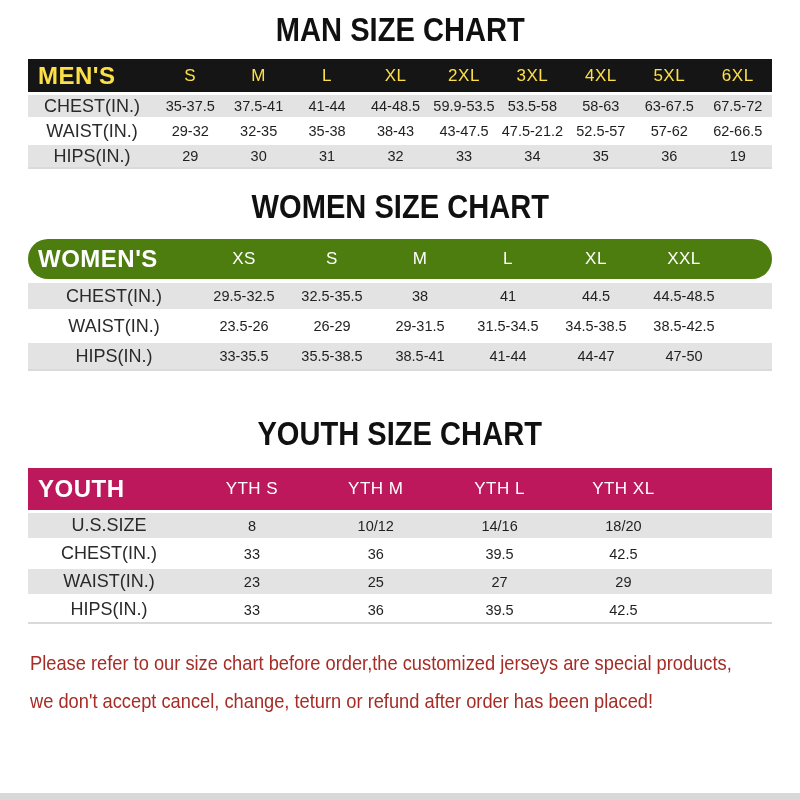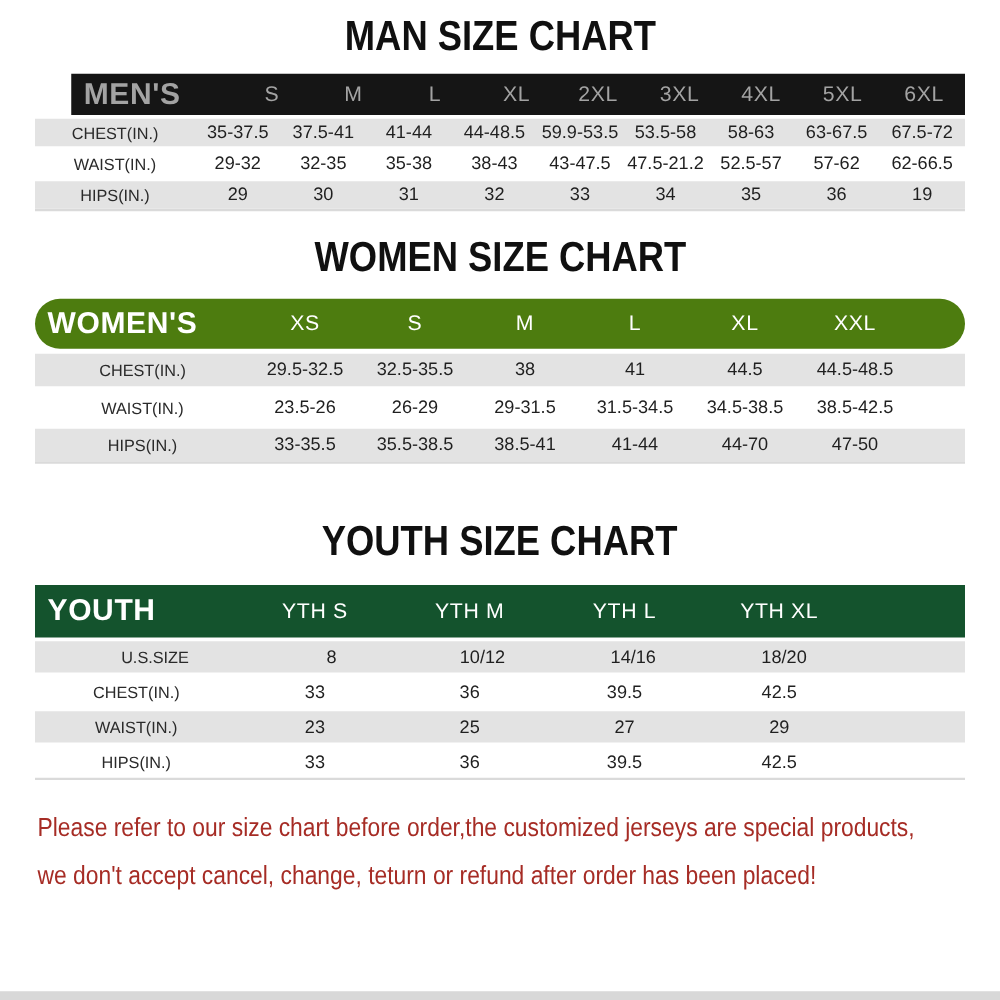--- a/index.html
+++ b/index.html
@@ -48,21 +48,21 @@
   .t0 .cell-label { width:128px; flex:none; }
   .t1 .cell-label { width:172px; flex:none; }
   .t2 .cell-label { width:162px; flex:none; }
   .cell { flex:1; text-align:center; }
   .hcell { font-size:17px; letter-spacing:0.5px; }
   .trow { display:flex; align-items:center; margin-top:3px; }
   .t1 .trow { margin-top:4px; }
   .t0 .trow { height:22px; }
   .t1 .trow { height:26px; }
   .t2 .trow { height:25px; }
-  .rlabel { font-size:13px; color:#2a2a2a; text-align:center; }
+  .rlabel { font-size:18px; color:#2a2a2a; text-align:center; }
   .rcell  { font-size:14.5px; color:#1f1f1f; }
   
   .t1 .thead::after, .t1 .trow::after { content:""; flex:0.5; }
   .t2 .thead::after, .t2 .trow::after { content:""; flex:0.7; }
 
   .disclaimer {
     margin:20px 0 0 30px;
     font-size:21px; line-height:38px;
     transform:scaleX(0.87); transform-origin:left top;
     white-space:nowrap;
@@ -76,21 +76,21 @@
 <body>
 
 <div class="page">
 
 
   <section class="s0">
     <div class="heading">
       <span class="heading-inner">MAN SIZE CHART</span>
     </div>
     <div class="size-table t0">
-        <div class="thead" style="background: rgb(21, 21, 21); color: #a3a3a3; margin-left: 29px;">
+        <div class="thead" style="background: rgb(21, 21, 21); color: #fde047;">
           <div class="hlabel cell-label">MEN'S</div>
           <div class="hcell cell">S</div>
           <div class="hcell cell">M</div>
           <div class="hcell cell">L</div>
           <div class="hcell cell">XL</div>
           <div class="hcell cell">2XL</div>
           <div class="hcell cell">3XL</div>
           <div class="hcell cell">4XL</div>
           <div class="hcell cell">5XL</div>
           <div class="hcell cell">6XL</div>
@@ -165,39 +165,39 @@
           <div class="rcell cell">31.5-34.5</div>
           <div class="rcell cell">34.5-38.5</div>
           <div class="rcell cell">38.5-42.5</div>
         </div>
         <div class="trow" style="background: rgb(227, 227, 227);">
           <div class="rlabel cell-label">HIPS(IN.)</div>
           <div class="rcell cell">33-35.5</div>
           <div class="rcell cell">35.5-38.5</div>
           <div class="rcell cell">38.5-41</div>
           <div class="rcell cell">41-44</div>
-          <div class="rcell cell">44-70</div>
+          <div class="rcell cell">44-47</div>
           <div class="rcell cell">47-50</div>
         </div>
       </div>
   </section>
 
   <section class="s2">
     <div class="heading">
       <span class="heading-inner">YOUTH SIZE CHART</span>
     </div>
     <div class="size-table t2">
-        <div class="thead" style="background: #14532d; color: rgb(255, 255, 255);">
+        <div class="thead" style="background: #be185d; color: rgb(255, 255, 255);">
           <div class="hlabel cell-label">YOUTH</div>
           <div class="hcell cell">YTH S</div>
           <div class="hcell cell">YTH M</div>
           <div class="hcell cell">YTH L</div>
           <div class="hcell cell">YTH XL</div>
         </div>
-        <div class="trow" style="background: rgb(227, 227, 227); padding-left: 15px;">
+        <div class="trow" style="background: rgb(227, 227, 227);">
           <div class="rlabel cell-label">U.S.SIZE</div>
           <div class="rcell cell">8</div>
           <div class="rcell cell">10/12</div>
           <div class="rcell cell">14/16</div>
           <div class="rcell cell">18/20</div>
         </div>
         <div class="trow" style="background: rgb(255, 255, 255);">
           <div class="rlabel cell-label">CHEST(IN.)</div>
           <div class="rcell cell">33</div>
           <div class="rcell cell">36</div>

